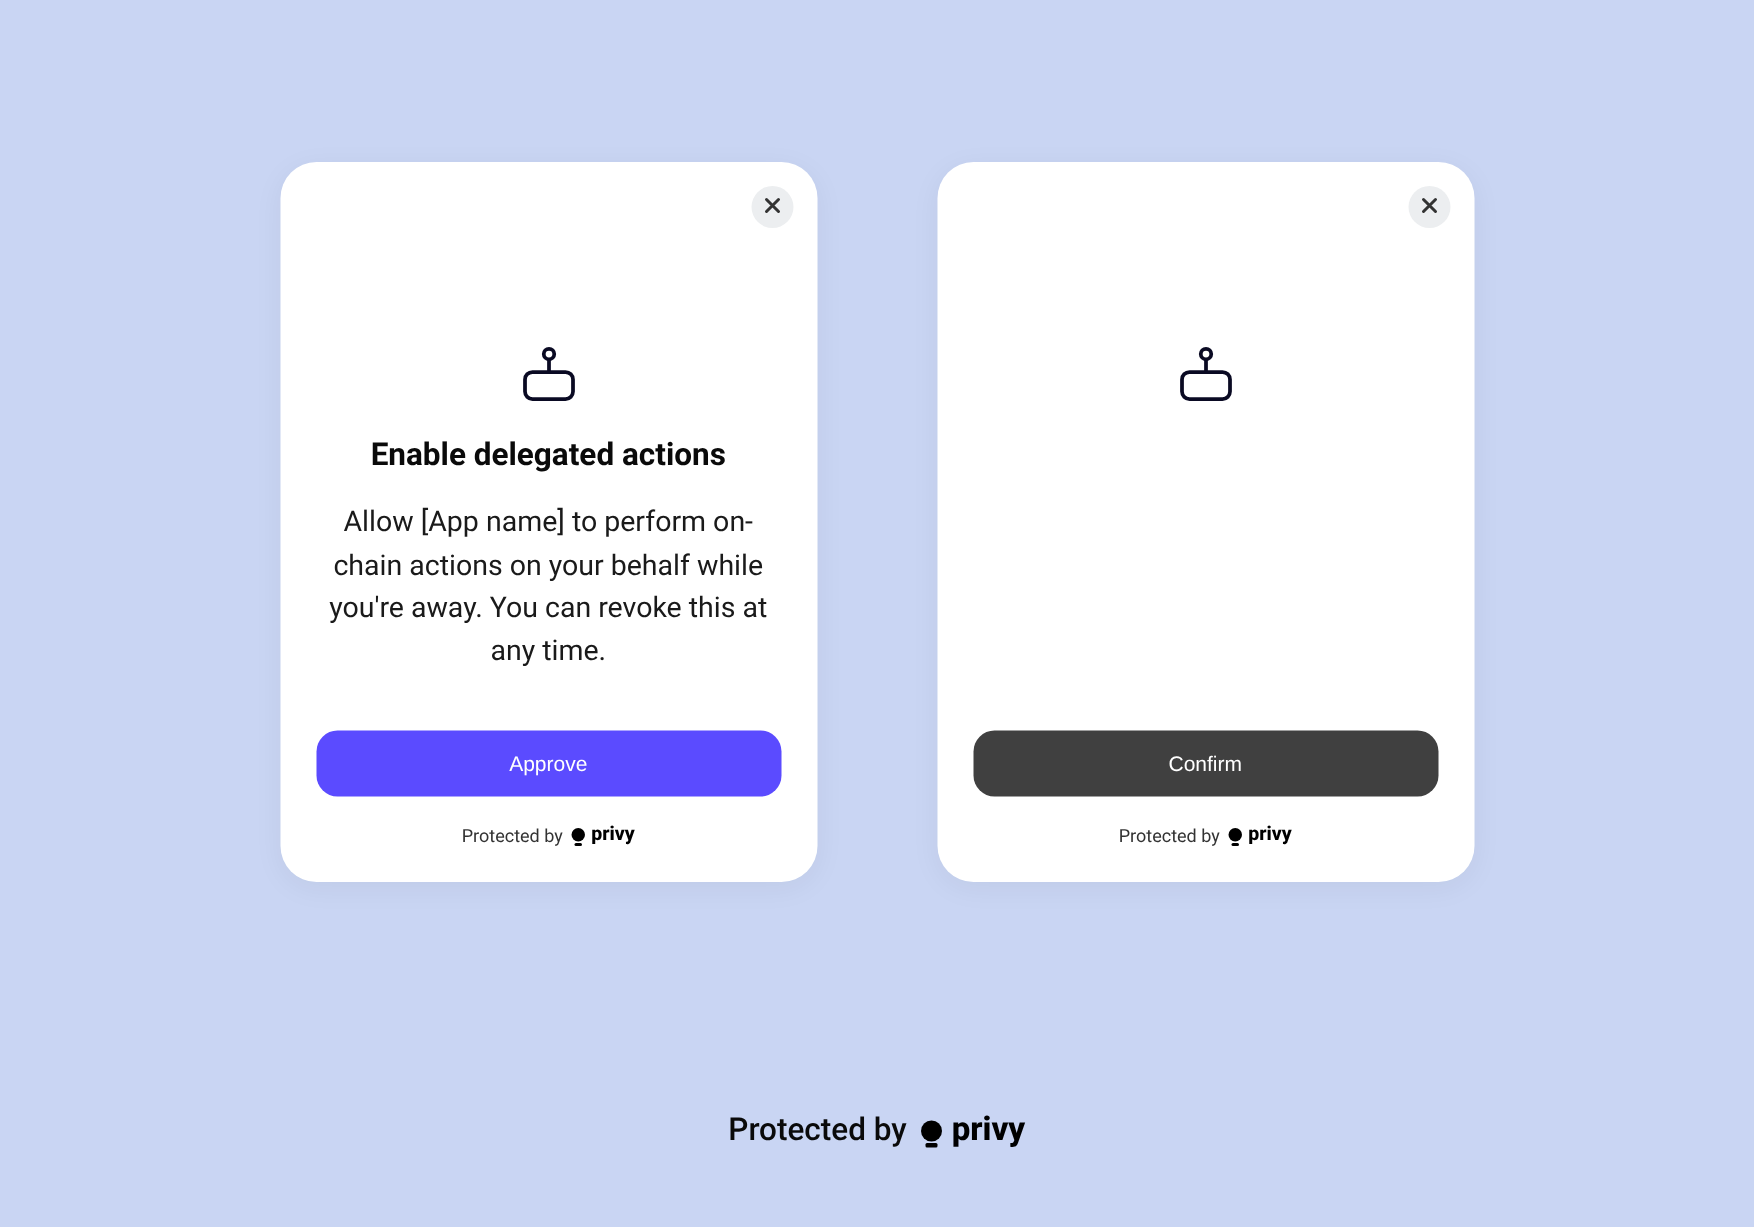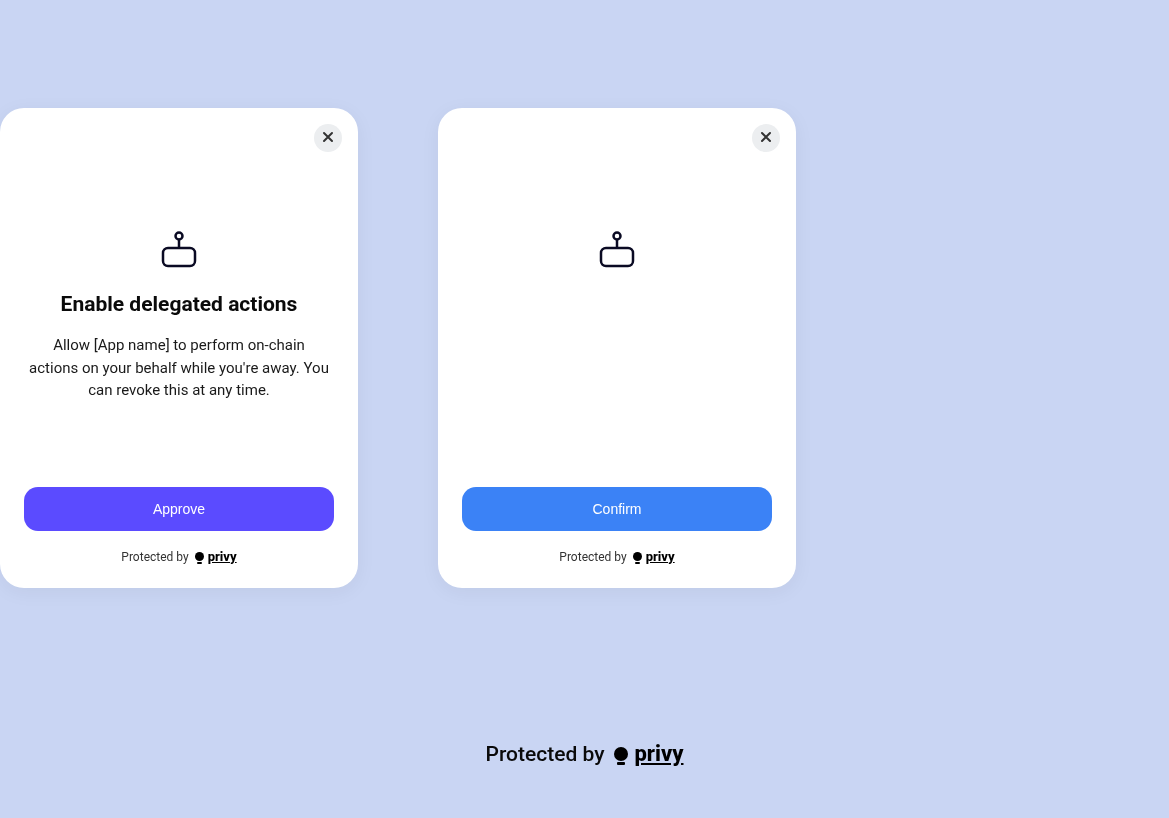--- a/index.html
+++ b/index.html
@@ -7,20 +7,21 @@
       font-family: -apple-system, BlinkMacSystemFont, 'Segoe UI', Roboto, Helvetica, Arial, sans-serif;
       background: #c9d5f3;
       width: 1169px;
       height: 818px;
       position: relative;
       overflow: hidden;
       border-radius: 16px;
     }
     .cards-container {
       display: flex;
+      justify-content: center;
       gap: 80px;
       padding-top: 108px;
     }
     .card {
       background: #ffffff;
       width: 358px;
       height: 480px;
       border-radius: 24px;
       position: relative;
       padding: 24px;
@@ -51,56 +52,55 @@
       margin-bottom: 20px;
     }
     .card-title {
       font-size: 21px;
       font-weight: 700;
       text-align: center;
       color: #0a0a0a;
       margin-bottom: 18px;
     }
     .card-desc {
-      font-size: 15px;
+      font-size: 19px;
       text-align: center;
       color: #1a1a1a;
       line-height: 1.5;
       padding: 0 4px;
     }
     .spacer { flex: 1; }
     .action-btn {
       border: none;
       border-radius: 14px;
       height: 44px;
       font-size: 14px;
       font-weight: 500;
       color: #fff;
       cursor: pointer;
       width: 100%;
     }
     .btn-approve { background: #5b4bff; }
-    .btn-confirm { background: #3b82f6; }
+    .btn-confirm { background: #404040; }
     .footer {
       display: flex;
       align-items: center;
       justify-content: center;
       gap: 6px;
       margin-top: 18px;
       font-size: 12px;
       color: #333;
     }
     .privy-logo {
       display: flex;
       align-items: center;
       gap: 4px;
       font-weight: 800;
       font-size: 13px;
       color: #000;
-      text-decoration: underline;
     }
     .privy-dot {
       width: 9px;
       height: 9px;
       border-radius: 50%;
       background: #000;
       position: relative;
     }
     .privy-dot::after {
       content: "";

